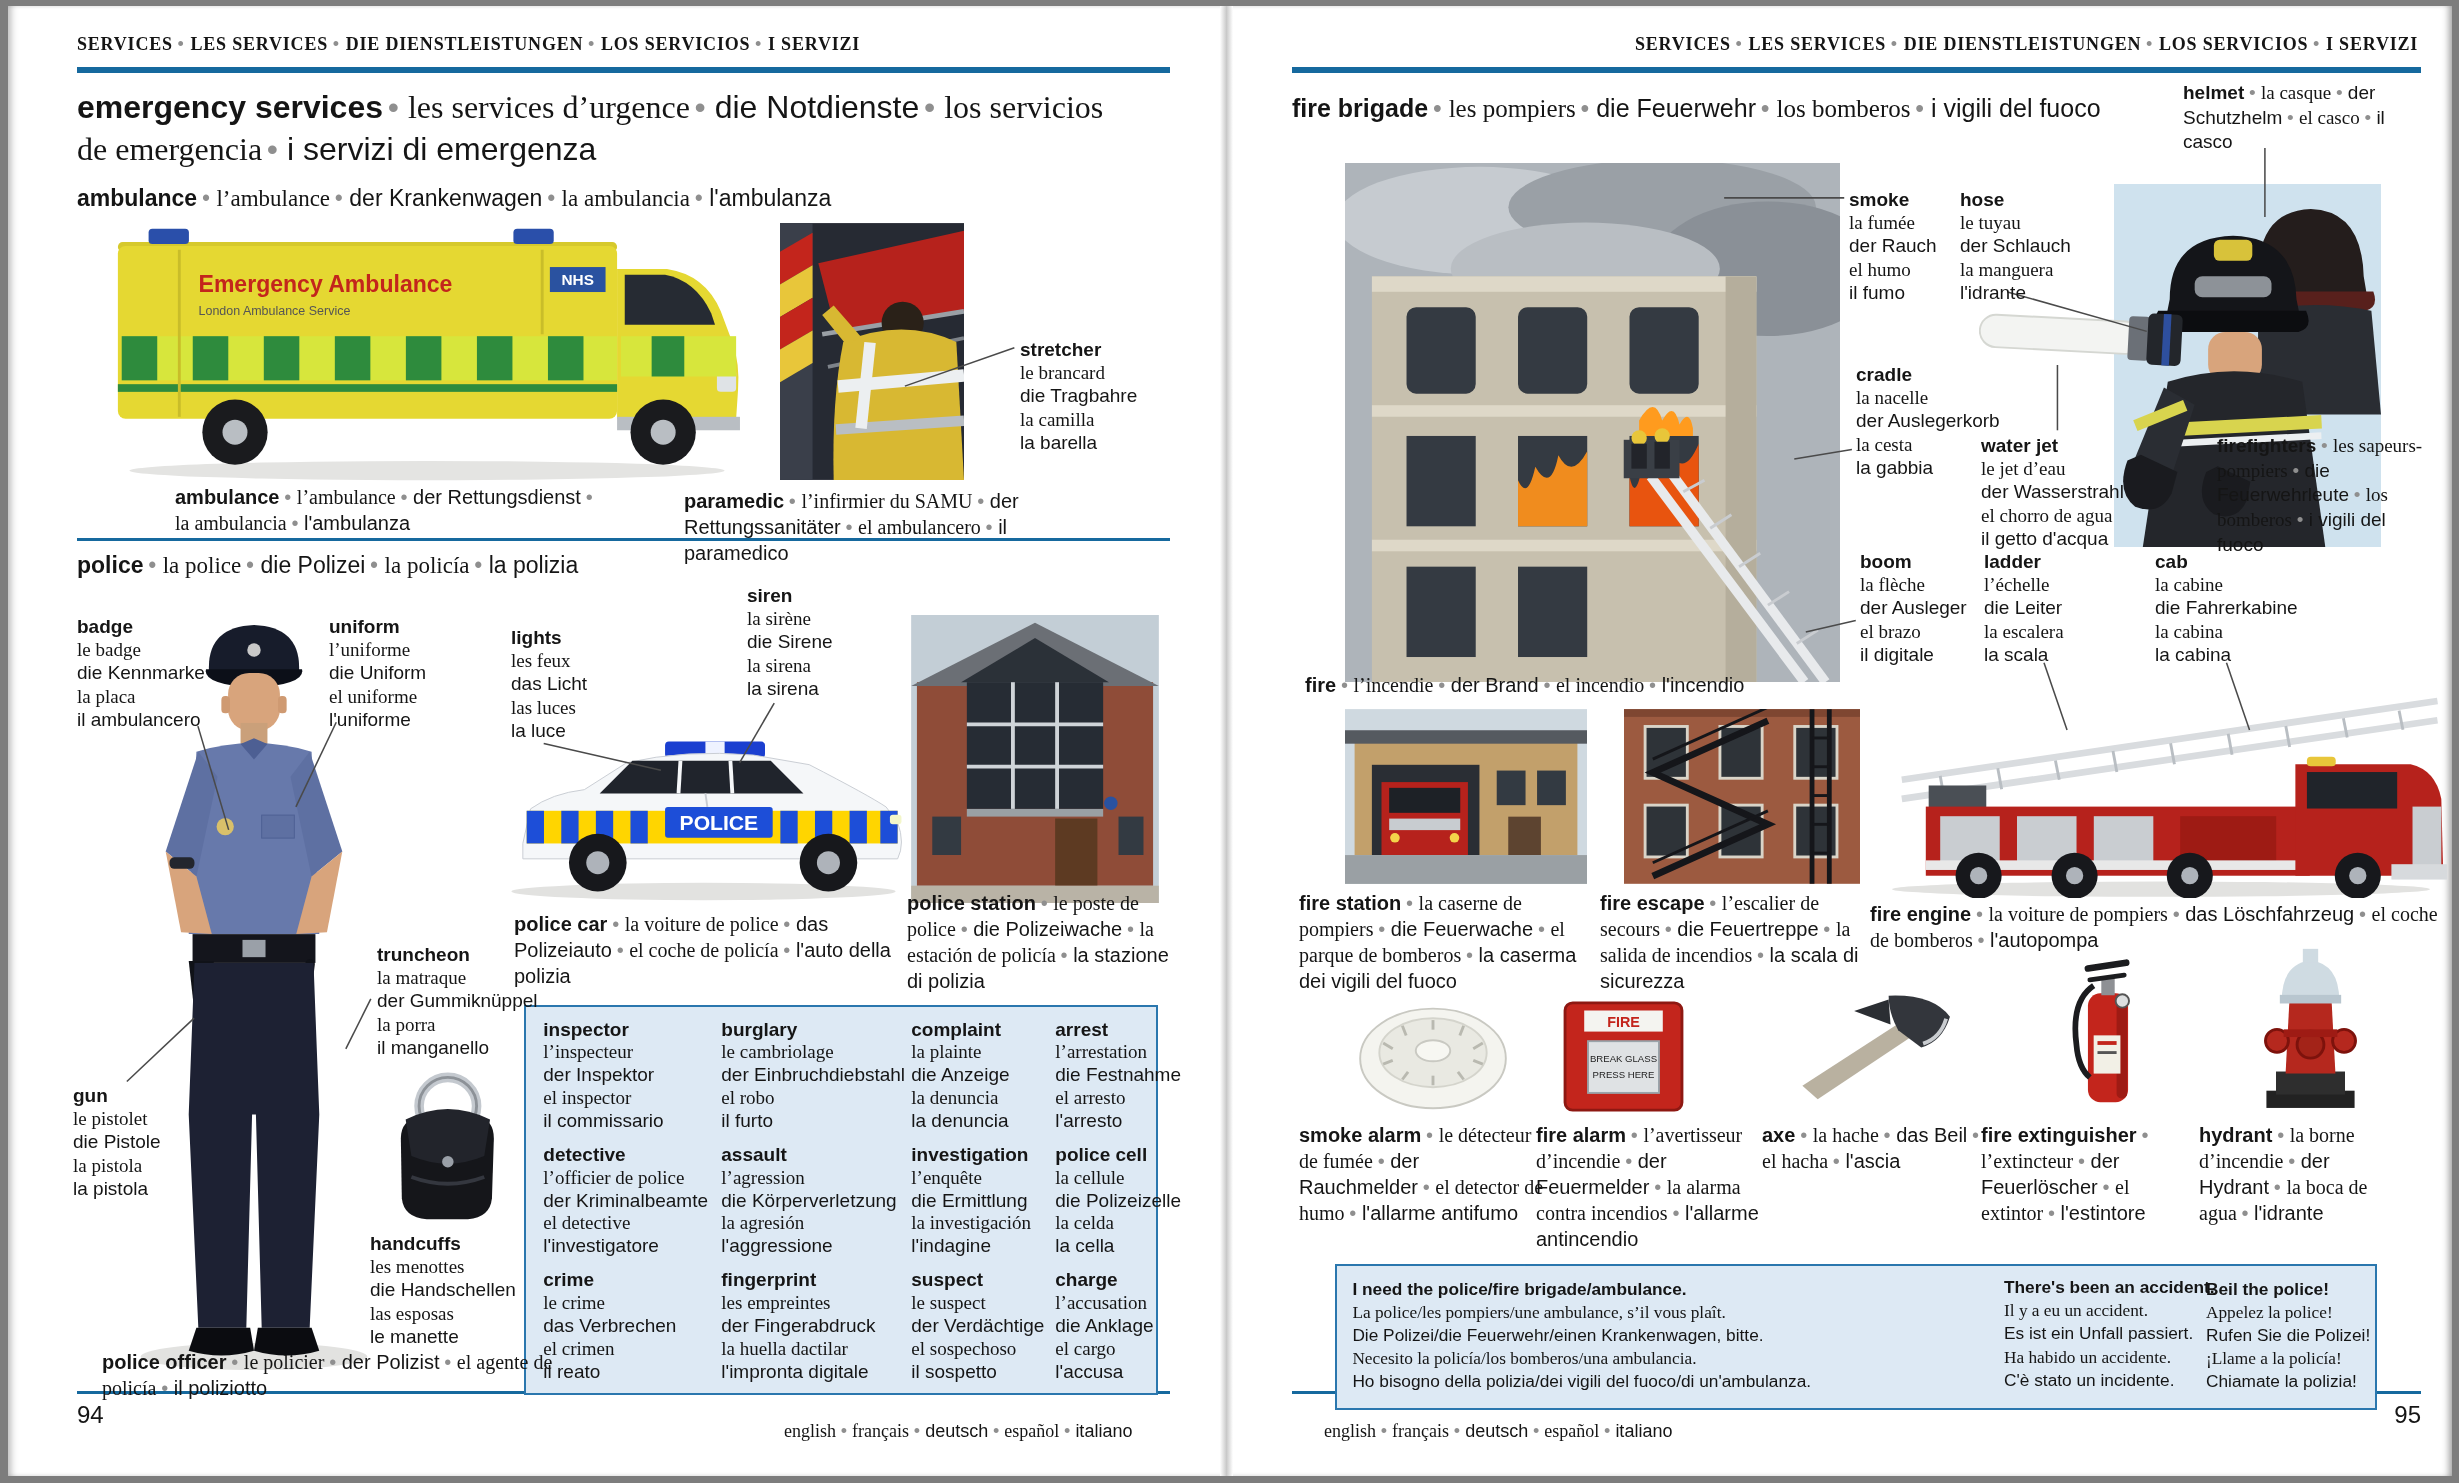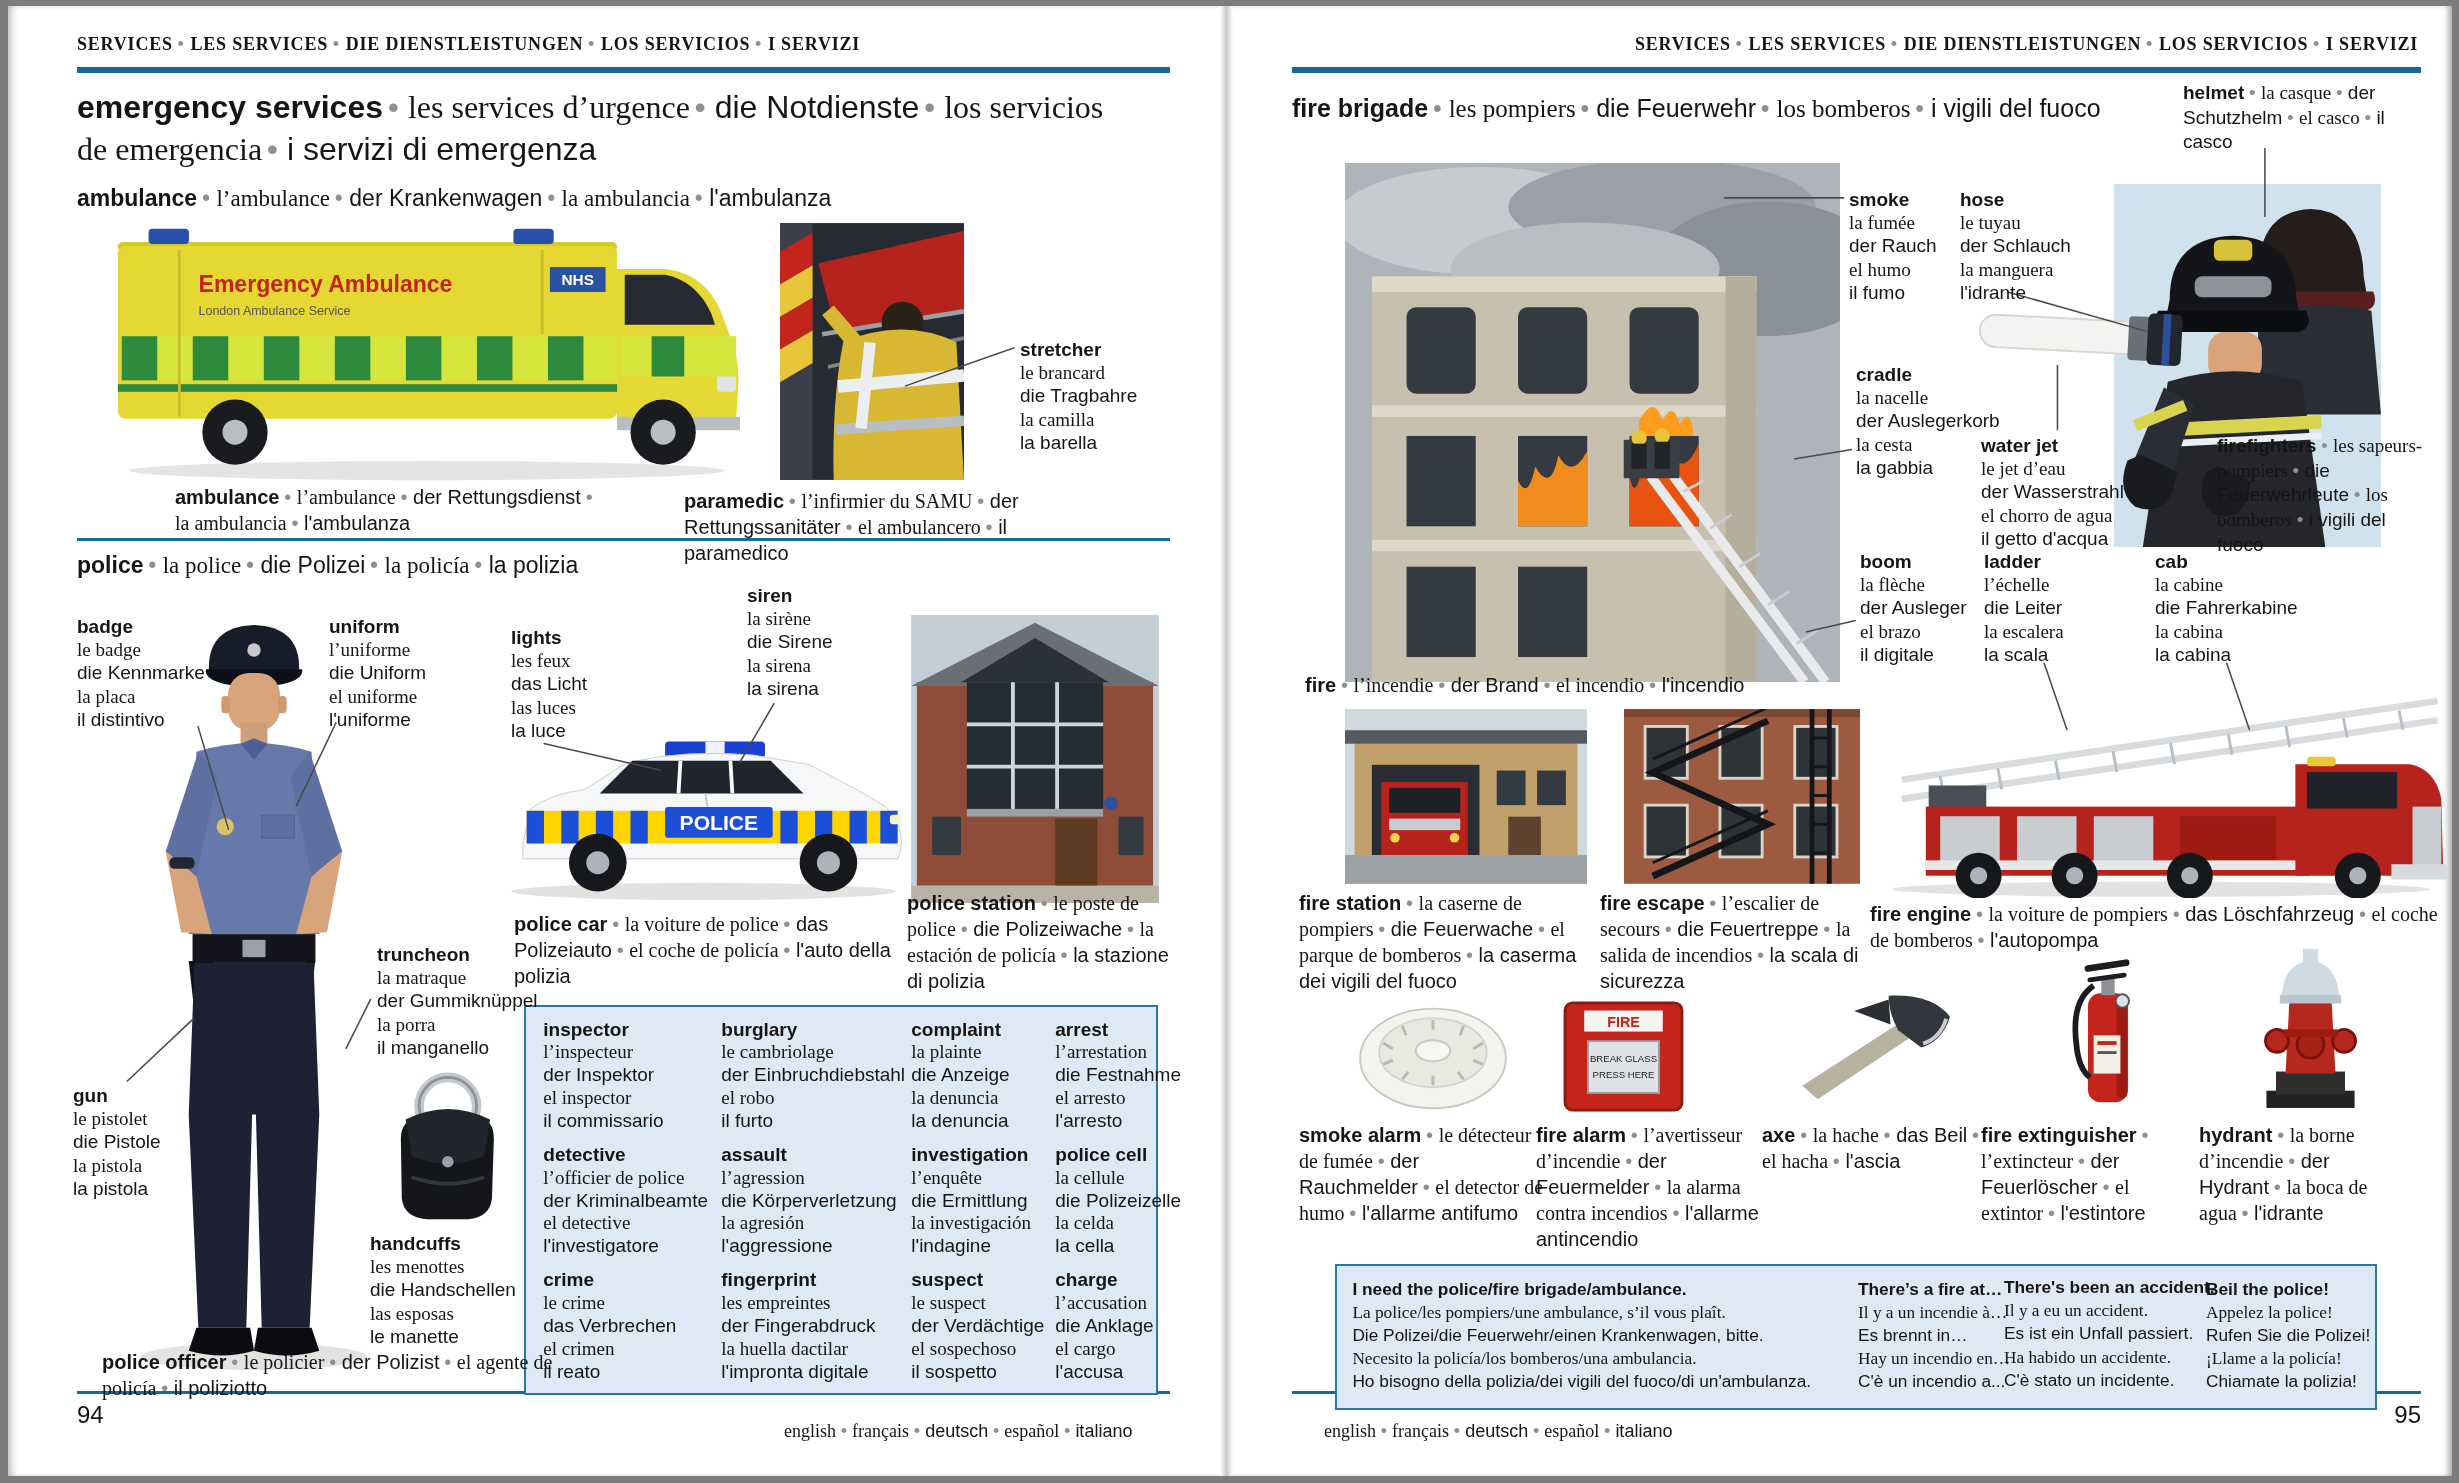--- a/index.html
+++ b/index.html
@@ -150,21 +150,21 @@
     <rect x="86" y="332" width="128" height="30" fill="#14151c"></rect>
     <rect x="138" y="338" width="24" height="18" fill="#9aa0a8"></rect>
     <path d="M82 360 L108 360 L110 436 L92 450 Z" fill="#101218"></path>
     <rect x="204" y="358" width="10" height="145" rx="5" fill="#101218" transform="rotate(7 209 358)"></rect>
     <path d="M88 362 L212 362 L218 520 L208 742 L158 742 L152 520 L148 520 L142 742 L92 742 L82 520 Z" fill="#1d2133"></path>
     <path d="M90 742 L146 742 L150 766 Q116 776 82 766 Z" fill="#0b0c10"></path>
     <path d="M154 742 L210 742 L218 766 Q184 776 150 766 Z" fill="#0b0c10"></path>
   </svg>
 
   <div class="lbl" style="left:77px;top:615px;">
-    <span class="en">badge</span><span><span class="tr tr0">le badge</span><span class="tr tr1">die Kennmarke</span><span class="tr tr2">la placa</span><span class="tr tr3">il distintivo</span></span>
+    <span class="en">badge</span><span><span class="tr tr0">le badge</span><span class="tr tr1">die Kennmarke</span><span class="tr tr2">la placa</span><span class="tr tr3">il ambulancero</span></span>
   </div>
   <div class="lbl" style="left:329px;top:615px;">
     <span class="en">uniform</span><span><span class="tr tr0">l’uniforme</span><span class="tr tr1">die Uniform</span><span class="tr tr2">el uniforme</span><span class="tr tr3">l'uniforme</span></span>
   </div>
   <div class="lbl" style="left:511px;top:626px;">
     <span class="en">lights</span><span><span class="tr tr0">les feux</span><span class="tr tr1">das Licht</span><span class="tr tr2">las luces</span><span class="tr tr3">la luce</span></span>
   </div>
   <div class="lbl" style="left:747px;top:584px;">
     <span class="en">siren</span><span><span class="tr tr0">la sirène</span><span class="tr tr1">die Sirene</span><span class="tr tr2">la sirena</span><span class="tr tr3">la sirena</span></span>
   </div>
@@ -537,23 +537,20 @@
     <span class="en">fire extinguisher</span><span><span class="tr tr0">l’extincteur</span><span class="tr tr1">der Feuerlöscher</span><span class="tr tr2">el extintor</span><span class="tr tr3">l'estintore</span></span>
   </div>
   <div class="cap" style="left:2199px;top:1122px;width:202px;">
     <span class="en">hydrant</span><span><span class="tr tr0">la borne d’incendie</span><span class="tr tr1">der Hydrant</span><span class="tr tr2">la boca de agua</span><span class="tr tr3">l'idrante</span></span>
   </div>
 
   <div class="bluebox" style="left:1335px;top:1264px;width:1038px;height:142px;">
     <div class="ph" style="left:15.4px;top:11.5px;">
       <span class="en">I need the police/fire brigade/ambulance.</span><span><span class="tr tr0">La police/les pompiers/une ambulance, s’il vous plaît.</span><span class="tr tr1">Die Polizei/die Feuerwehr/einen Krankenwagen, bitte.</span><span class="tr tr2">Necesito la policía/los bomberos/una ambulancia.</span><span class="tr tr3">Ho bisogno della polizia/dei vigili del fuoco/di un'ambulanza.</span></span>
     </div>
-    <div class="ph" style="left:521px;top:11.5px;">
-      <span class="en">There’s a fire at…</span><span><span class="tr tr0">Il y a un incendie à…</span><span class="tr tr1">Es brennt in…</span><span class="tr tr2">Hay un incendio en…</span><span class="tr tr3">C'è un incendio a...</span></span>
-    </div>
     <div class="ph" style="left:667px;top:10px;">
       <span class="en">There's been an accident.</span><span><span class="tr tr0">Il y a eu un accident.</span><span class="tr tr1">Es ist ein Unfall passiert.</span><span class="tr tr2">Ha habido un accidente.</span><span class="tr tr3">C'è stato un incidente.</span></span>
     </div>
     <div class="ph" style="left:869px;top:11.5px;">
       <span class="en">Beil the police!</span><span><span class="tr tr0">Appelez la police!</span><span class="tr tr1">Rufen Sie die Polizei!</span><span class="tr tr2">¡Llame a la policía!</span><span class="tr tr3">Chiamate la polizia!</span></span>
     </div>
   </div>
 
   <div class="rule" style="left:1292px;top:1391px;width:1129px;height:2.9px;"></div>
   <div class="cap footerlangs" style="left:1324px;top:1420px;">

